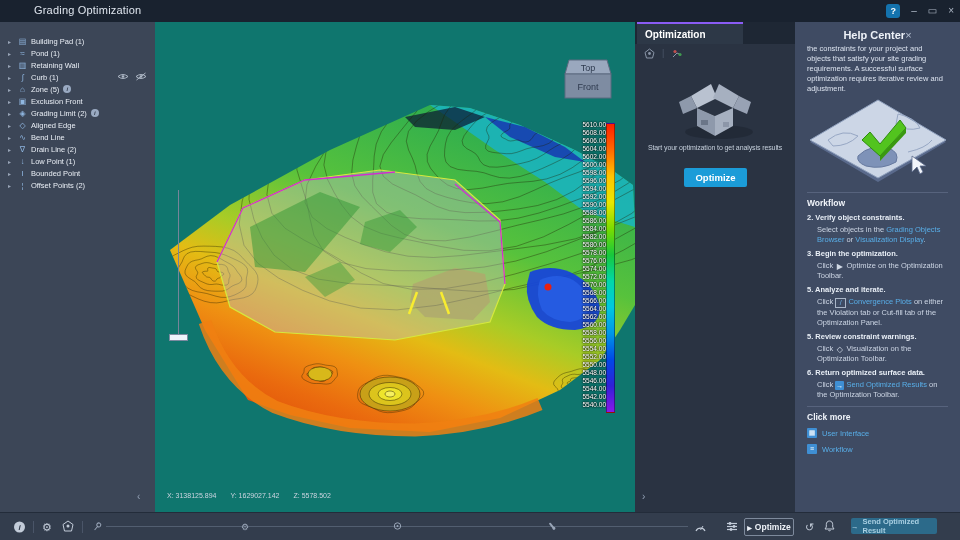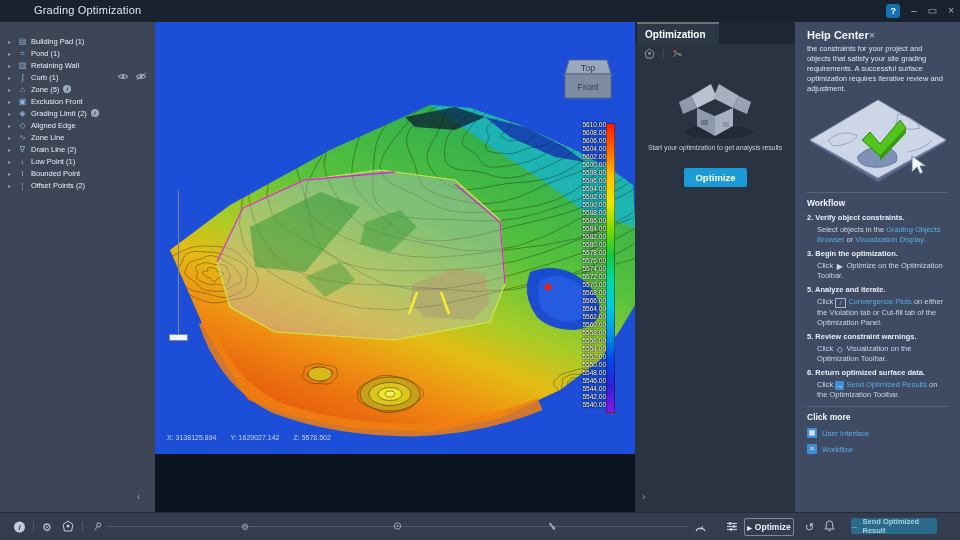--- a/index.html
+++ b/index.html
@@ -16,44 +16,44 @@
   
   .tree{position:absolute;left:0;top:22px;width:155px;height:490px;background:#3c4657;padding-top:13px;box-sizing:border-box;}
   .tree-row{display:flex;align-items:center;height:12px;padding-left:8px;position:relative;color:#e9eef5;font-size:7.5px;}
   .tw-arrow{color:#98a4b6;font-size:6px;width:9px;}
   .tw-icon{width:11px;color:#8fb6e0;font-size:8px;text-align:center;margin-right:3px;}
   .info-badge{margin-left:4px;width:8px;height:8px;border-radius:4px;background:#9aaac2;color:#323c4c;
       font-size:6px;font-weight:bold;display:flex;align-items:center;justify-content:center;font-style:italic;}
   .eyes{position:absolute;right:8px;top:1px;display:flex;gap:6px;}
   .chev{position:absolute;font-size:10px;color:#93a1b5;z-index:5;}
   
-  .viewport{position:absolute;left:155px;top:22px;width:480px;height:432px;background:#1d4ed8;overflow:hidden;}
+  .viewport{position:absolute;left:155px;top:22px;width:480px;height:490px;background:#0f766e;overflow:hidden;}
   .terrain-svg{position:absolute;left:0;top:0;}
   .legend{position:absolute;left:380px;top:99px;width:84px;height:294px;}
   .lg-row{height:8px;line-height:8px;text-align:right;padding-right:13px;font-size:6.5px;color:#fff;
       text-shadow:0 0 2px #000,0 0 2px #000;}
   .colorbar{position:absolute;right:4px;top:2px;width:7px;height:288px;border:1px solid rgba(0,0,0,.4);}
   .coords{position:absolute;left:12px;bottom:13px;display:flex;gap:14px;font-size:7px;color:#ccd4e0;}
   .vslider-line{position:absolute;left:23px;top:168px;width:1px;height:148px;background:#76849a;}
   .vslider-handle{position:absolute;left:14px;top:312px;width:17px;height:5px;background:#eef4fb;border:1px solid #7b8aa0;}
   
   .optpanel{position:absolute;left:635px;top:22px;width:160px;height:490px;background:#2a3342;}
   .opt-tabbar{position:relative;height:22px;background:#1e2734;}
-  .opt-tab{position:absolute;left:2px;top:0;width:82px;height:22px;background:#2d3847;border-top:2px solid #737373;
+  .opt-tab{position:absolute;left:2px;top:0;width:106px;height:22px;background:#2d3847;border-top:2px solid #8b5cf6;
       box-sizing:border-box;color:#fff;font-size:10px;font-weight:bold;display:flex;align-items:center;padding-left:8px;}
   .opt-toolbar{height:18px;display:flex;align-items:center;gap:7px;padding-left:9px;color:#8b97a9;}
   .opt-sep{color:#4a5568;font-size:9px;}
   .box-illu{position:absolute;left:30px;top:52px;}
   .opt-msg{position:absolute;left:0;top:122px;width:160px;text-align:center;font-size:7px;letter-spacing:-.1px;
       color:#c6d0dc;white-space:nowrap;}
   .opt-btn{position:absolute;left:49px;top:146px;width:63px;height:19px;background:#1b9cd8;border-radius:2px;
       color:#fff;font-size:9.5px;font-weight:bold;display:flex;align-items:center;justify-content:center;}
   
   .helppanel{position:absolute;left:795px;top:22px;width:165px;height:490px;background:#3f4b63;overflow:hidden;}
-  .hp-head{display:flex;align-items:center;justify-content:flex-start;padding:7px 12px 3px 12px;}
+  .hp-head{display:flex;align-items:center;justify-content:center;padding:7px 12px 3px 12px;}
   .hp-title{font-size:11px;font-weight:bold;color:#eef2f8;}
   .hp-close{color:#b6c0d2;font-size:11px;}
   .hp-body{padding:0 12px;}
   .hp-intro{font-size:7.5px;line-height:10px;color:#dbe2ee;}
   .hp-illu{display:block;margin:4px auto 2px auto;}
   .hp-div{border-top:1px solid #57637d;margin:6px 0 5px 0;}
   .wf-head{font-size:8.5px;font-weight:bold;color:#f0f4fa;margin:2px 0 5px 0;}
   .wf-step{margin-bottom:3px;}
   .wf-title{font-size:7.5px;font-weight:bold;color:#e8eef6;margin-bottom:3px;}
   .wf-line{padding-left:10px;margin-bottom:4px;font-size:7.5px;line-height:10px;color:#ccd5e4;}
@@ -145,21 +145,21 @@
         <span class="info-badge">i</span>
       </div>
       <div class="tree-row">
         <span class="tw-arrow">▸</span>
         <span class="tw-icon">◇</span>
         <span class="tw-label">Aligned Edge</span>
       </div>
       <div class="tree-row">
         <span class="tw-arrow">▸</span>
         <span class="tw-icon">∿</span>
-        <span class="tw-label">Zone Line</span>
+        <span class="tw-label">Bend Line</span>
       </div>
       <div class="tree-row">
         <span class="tw-arrow">▸</span>
         <span class="tw-icon">∇</span>
         <span class="tw-label">Drain Line (2)</span>
       </div>
       <div class="tree-row">
         <span class="tw-arrow">▸</span>
         <span class="tw-icon">↓</span>
         <span class="tw-label">Low Point (1)</span>

